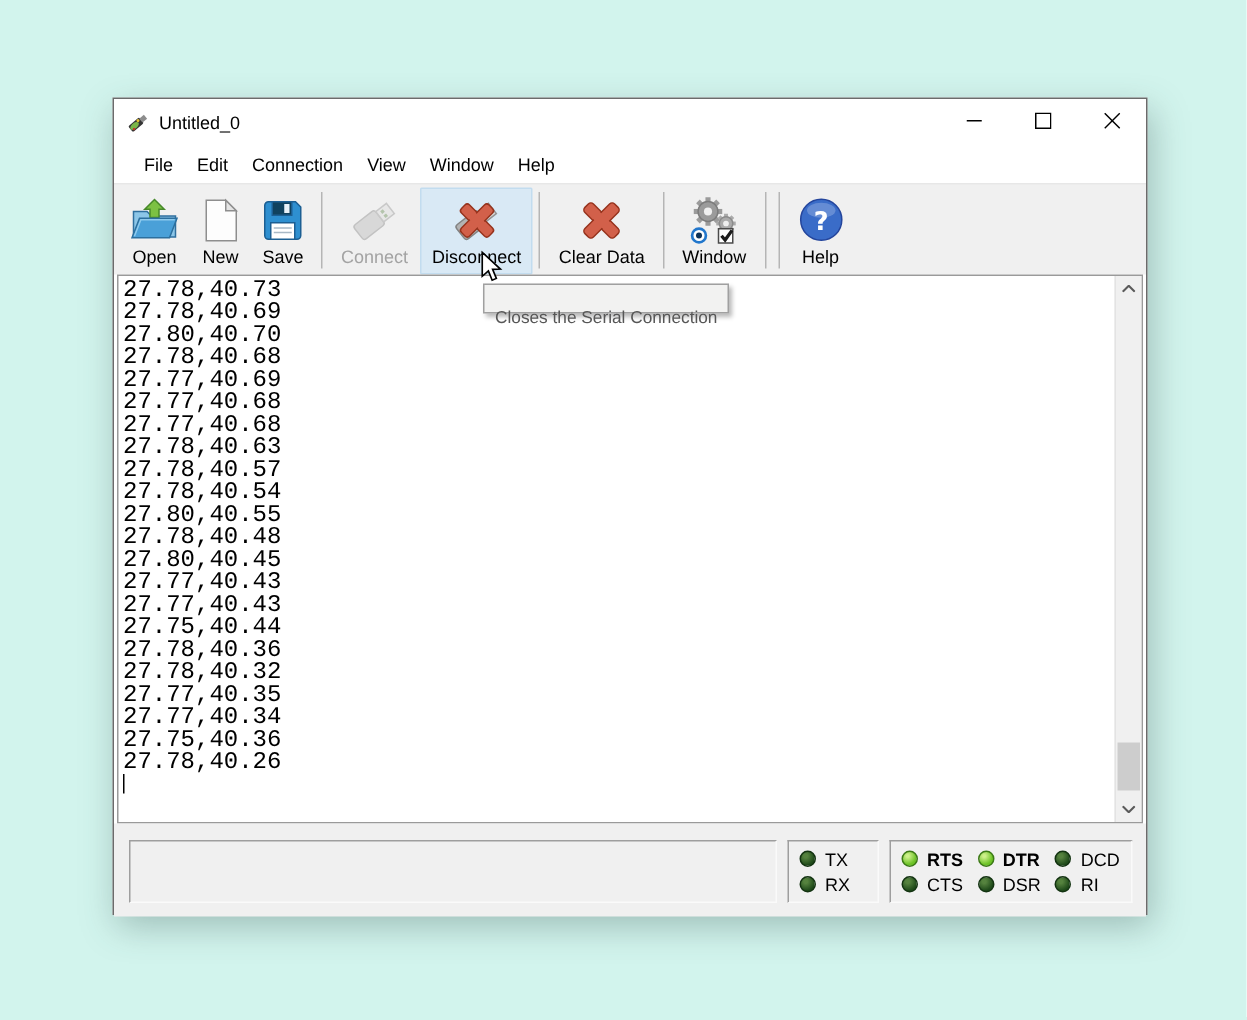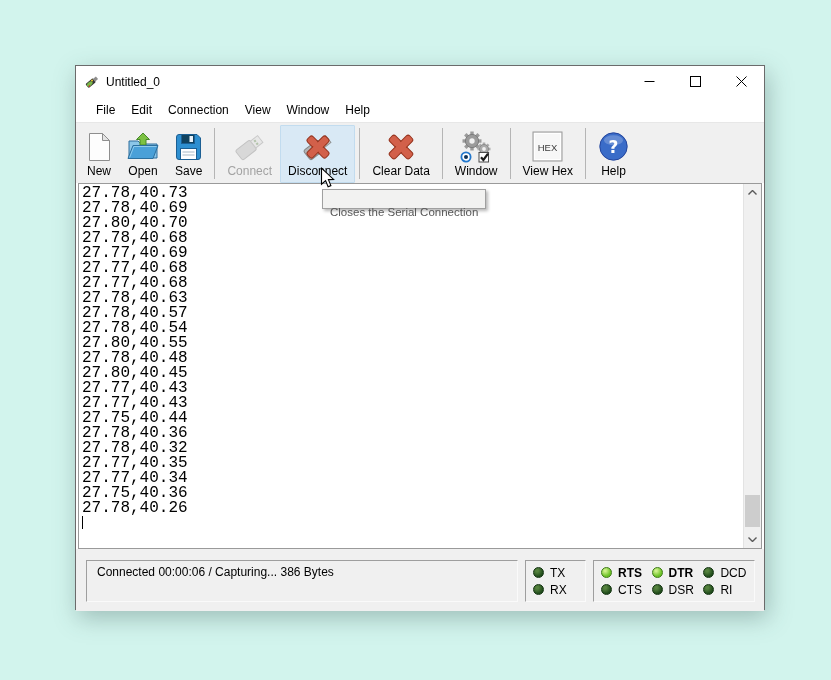--- a/index.html
+++ b/index.html
@@ -135,38 +135,38 @@
     <span class="menu-item">Connection</span>
     <span class="menu-item">View</span>
     <span class="menu-item">Window</span>
     <span class="menu-item">Help</span>
   </div>
 
   <div class="toolbar">
 
     <div class="tbtn">
       <span class="ticon">
-        <svg width="23" height="30" viewBox="0 0 23 30">
-          <path d="M1.5,1.5 h13 l7,7 v20 h-20 z" fill="#fdfdfd" stroke="#8e8e8e"></path>
-          <path d="M14.5,1.5 l7,7 h-7 z" fill="#e4e4e4" stroke="#8e8e8e"></path>
-        </svg>
-      </span>
-      <span class="tlabel">New</span>
-    </div>
-
-    <div class="tbtn">
-      <span class="ticon">
         <svg width="32" height="31" viewBox="0 0 32 31">
           <path d="M2,10 h9 l3,3 h16 v14 h-28 z" fill="#8cc6e8" stroke="#2f6f9e"></path>
           <path d="M16,2 l6.5,6.5 h-3.5 v5.5 h-6 v-5.5 h-3.5 z" fill="#7cc143" stroke="#47892a"></path>
           <path d="M1,27.5 l5,-13 h25 l-5,13 z" fill="#4aa0d8" stroke="#2c6f9e"></path>
           <path d="M2.6,26.5 l4.3,-11 h22.6" fill="none" stroke="#8ecaed" stroke-width="1"></path>
         </svg>
       </span>
       <span class="tlabel">Open</span>
+    </div>
+
+    <div class="tbtn">
+      <span class="ticon">
+        <svg width="23" height="30" viewBox="0 0 23 30">
+          <path d="M1.5,1.5 h13 l7,7 v20 h-20 z" fill="#fdfdfd" stroke="#8e8e8e"></path>
+          <path d="M14.5,1.5 l7,7 h-7 z" fill="#e4e4e4" stroke="#8e8e8e"></path>
+        </svg>
+      </span>
+      <span class="tlabel">New</span>
     </div>
 
     <div class="tbtn">
       <span class="ticon">
         <svg width="27" height="28" viewBox="0 0 27 28">
           <path d="M1.5,4 a2.5,2.5 0 0 1 2.5,-2.5 h18 l3.5,3.5 v19 a2.5,2.5 0 0 1 -2.5,2.5 h-19 a2.5,2.5 0 0 1 -2.5,-2.5 z" fill="#2e8fd0" stroke="#1c5f93"></path>
           <rect x="6.5" y="1.5" width="13" height="9" fill="#10425f" stroke="#1c5f93"></rect>
           <rect x="14.5" y="3" width="3.5" height="6" fill="#e8f2fa"></rect>
           <rect x="5.5" y="15.5" width="16" height="11" fill="#ffffff" stroke="#1c5f93"></rect>
           <line x1="7.5" y1="19" x2="19.5" y2="19" stroke="#a9b9c6"></line>
@@ -251,30 +251,20 @@
           <circle cx="7" cy="27" r="2" fill="#0e3258"></circle>
           <rect x="20" y="22.5" width="9.5" height="9.5" fill="#ffffff" stroke="#4a4a4a"></rect>
           <path d="M22,27.2 l2.4,2.8 4.6,-6.4" fill="none" stroke="#1c1c1c" stroke-width="2.2"></path>
         </svg>
       </span>
       <span class="tlabel">Window</span>
     </div>
 
     <div class="tsep"></div>
 
-    <div class="tbtn">
-      <span class="ticon">
-        <svg width="31" height="31" viewBox="0 0 31 31">
-          <rect x="1" y="1" width="29" height="29" fill="#ededed" stroke="#989898"></rect>
-          <rect x="2.5" y="2.5" width="26" height="26" fill="#f7f7f7" stroke="#ffffff"></rect>
-          <text x="15.5" y="19.5" font-size="9.5" text-anchor="middle" fill="#3c3c3c" font-family="Liberation Sans, sans-serif">HEX</text>
-        </svg>
-      </span>
-      <span class="tlabel">View Hex</span>
-    </div>
 
     <div class="tsep"></div>
 
     <div class="tbtn">
       <span class="ticon">
         <svg width="31" height="31" viewBox="0 0 31 31">
           <circle cx="15.5" cy="15.5" r="13.7" fill="#3a6cc8" stroke="#24459c"></circle>
           <ellipse cx="15.5" cy="9.2" rx="9.5" ry="5" fill="#ffffff" opacity="0.22"></ellipse>
           <text x="15.5" y="22" font-size="17" font-weight="bold" text-anchor="middle" fill="#ffffff" font-family="DejaVu Sans, sans-serif">?</text>
         </svg>
@@ -318,21 +308,20 @@
       <div class="scroll-arrow down">
         <svg width="9" height="5">
             <path d="M0.5,0.5 L4.5,4.5 L8.5,0.5" fill="none" stroke="#5a5a5a" stroke-width="1.4"></path>
           </svg>
       </div>
     </div>
   </div>
 
   <div class="statusbar">
     <div class="panel panel-left">
-      <div class="statline">Connected 00:00:06 / Capturing... 386 Bytes</div>
     </div>
     <div class="panel panel-txrx">
       <div class="led-grid">
           <div class="led-item">
             <span class="led off"></span>
             <span class="led-label">TX</span>
           </div>
           <div class="led-item">
             <span class="led off"></span>
             <span class="led-label">RX</span>

